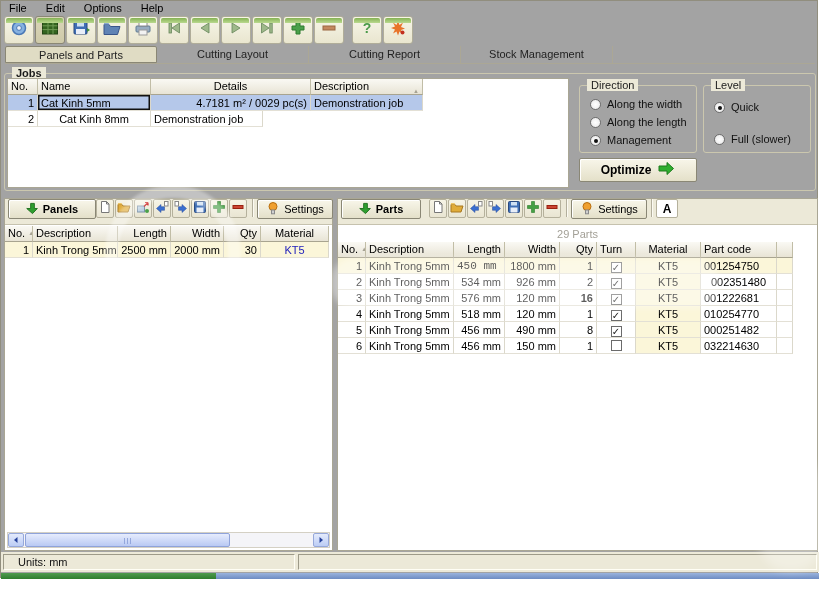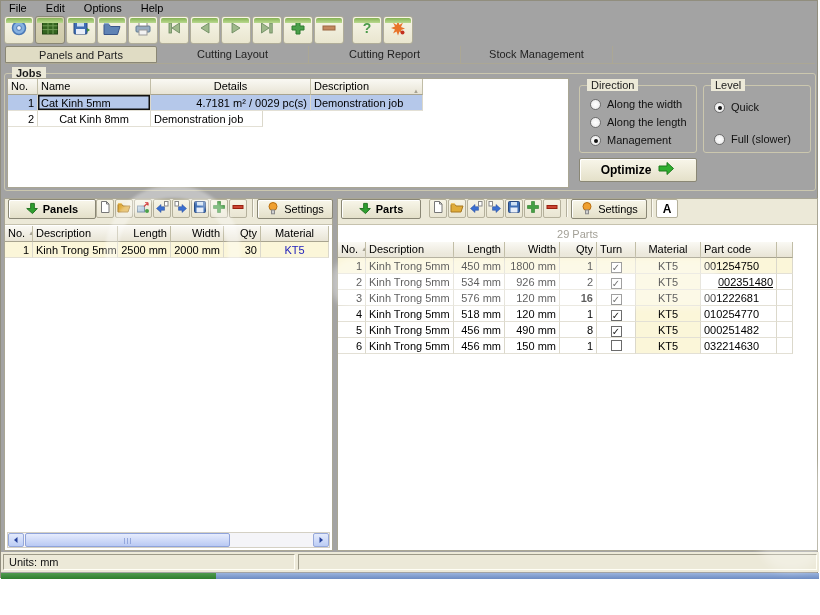--- a/index.html
+++ b/index.html
@@ -72,21 +72,21 @@
   .sb-btn { width:16px; height:14px; background:linear-gradient(#e4ebfc,#bccdf5); border:1px solid #96a8da; border-radius:2px; flex:none;
             display:flex; align-items:center; justify-content:center; }
   .sb-track { position:relative; flex:1; }
   .sb-thumb { position:absolute; left:1px; top:0; width:205px; height:14px; border:1px solid #8fa3da; border-radius:2px;
               background:linear-gradient(#e6ecfd,#b9c9f3); }
   .sb-thumb::after { content:""; position:absolute; left:50%; top:4px; width:8px; height:6px; margin-left:-4px;
                      background:repeating-linear-gradient(90deg,#93a7dc 0,#93a7dc 1px,transparent 1px,transparent 3px); }
 
   
   .statusbar { position:absolute; left:0; top:551px; width:818px; height:20px; background:#ece9d8; display:flex; padding:2px 2px 0 2px; gap:3px; font-size:11px; }
-  .status-cell { border:1px solid; border-color:#9d9a88 #fffef5 #fffef5 #9d9a88; height:16px; line-height:15px; padding:0 5px; color:#111; }
+  .status-cell { border:1px solid; border-color:#9d9a88 #fffef5 #fffef5 #9d9a88; height:16px; line-height:15px; padding:0 14px; color:#111; }
   .status-cell.c1 { width:292px; flex:none; }
   .status-cell.c2 { flex:1; }
 
   
   .strip { position:absolute; left:0; top:572px; width:818px; height:6px; background:linear-gradient(#9ab3dd,#6e8cc2); }
   .strip .green { position:absolute; left:0; top:0; width:215px; height:6px; background:linear-gradient(#4f9b4f,#2f7d2f); }
 
   
   .wm { position:absolute; pointer-events:none; }
   .wm-ring { left:104px; top:184px; width:136px; height:136px; border:13px solid rgba(255,255,255,0.34); border-radius:50%; filter:blur(1.5px); }
@@ -444,37 +444,37 @@
             <div class="th" style="width: 55px; text-align: right;"><span>Width</span></div>
             <div class="th" style="width: 37px; text-align: right;"><span>Qty</span></div>
             <div class="th" style="width: 39px; text-align: left;"><span>Turn</span></div>
             <div class="th" style="width: 65px; text-align: center;"><span>Material</span></div>
             <div class="th" style="width: 76px; text-align: left;"><span>Part code</span></div>
             <div class="th" style="width: 16px; text-align: left;"><span></span></div>
           </div>
           <div class="tr row cur">
             <div class="td" style="width: 28px; text-align: right;">1</div>
             <div class="td" style="width: 88px; text-align: left;">Kinh Trong 5mm</div>
-            <div class="td" style="width: 51px; text-align: right;">450 mm</div>
+            <div class="td" style="width: 51px;  font-family: Liberation Mono, monospace;">450 mm</div>
             <div class="td" style="width: 55px; text-align: right;">1800 mm</div>
             <div class="td" style="width: 37px; text-align: right;">1</div>
             <div class="td" style="width: 39px; text-align: center;"><span class="cb">✓</span></div>
             <div class="td cream" style="width: 65px; text-align: center;">KT5</div>
             <div class="td" style="width: 76px; text-align: left;">001254750</div>
             <div class="td" style="width: 16px; text-align: left;"></div>
           </div>
           <div class="tr row">
             <div class="td" style="width: 28px; text-align: right;">2</div>
             <div class="td" style="width: 88px; text-align: left;">Kinh Trong 5mm</div>
             <div class="td" style="width: 51px; text-align: right;">534 mm</div>
             <div class="td" style="width: 55px; text-align: right;">926 mm</div>
             <div class="td" style="width: 37px; text-align: right;">2</div>
             <div class="td" style="width: 39px; text-align: center;"><span class="cb">✓</span></div>
             <div class="td cream" style="width: 65px; text-align: center;">KT5</div>
-            <div class="td" style="width: 76px; text-align: right; text-decoration: underline;">002351480</div>
+            <div class="td" style="width: 76px; text-align: center;">002351480</div>
             <div class="td" style="width: 16px; text-align: left;"></div>
           </div>
           <div class="tr row">
             <div class="td" style="width: 28px; text-align: right;">3</div>
             <div class="td" style="width: 88px; text-align: left;">Kinh Trong 5mm</div>
             <div class="td" style="width: 51px; text-align: right;">576 mm</div>
             <div class="td" style="width: 55px; text-align: right;">120 mm</div>
             <div class="td" style="width: 37px; text-align: right; font-weight: bold;">16</div>
             <div class="td" style="width: 39px; text-align: center;"><span class="cb">✓</span></div>
             <div class="td cream" style="width: 65px; text-align: center;">KT5</div>

